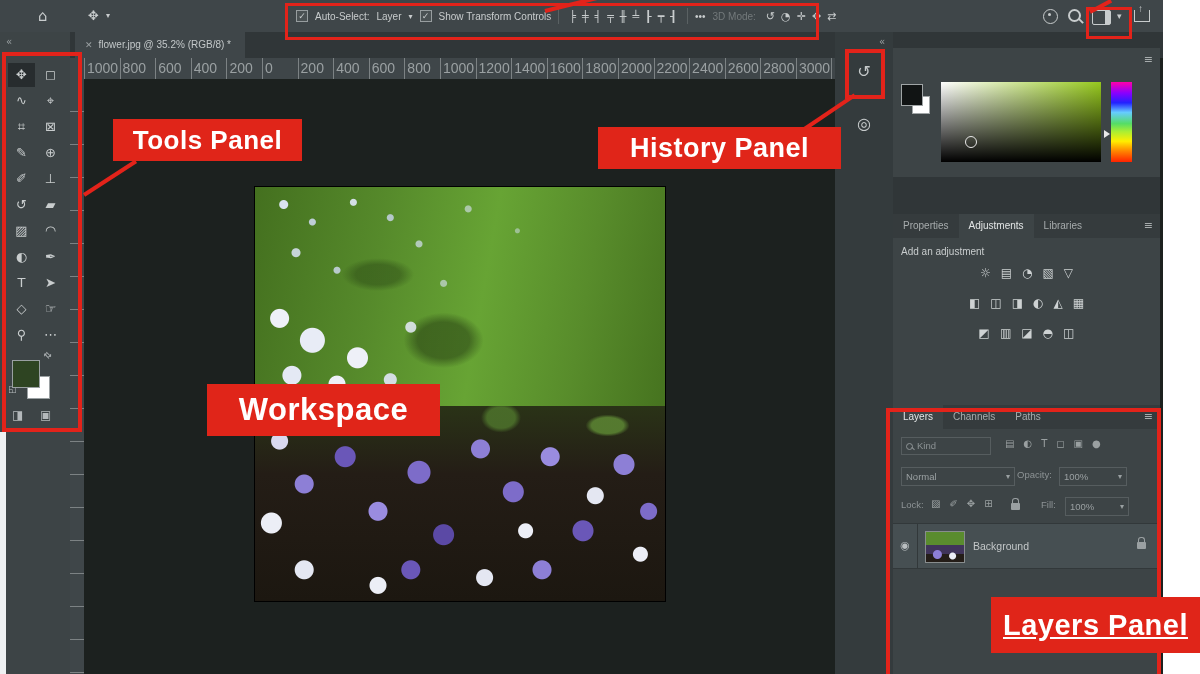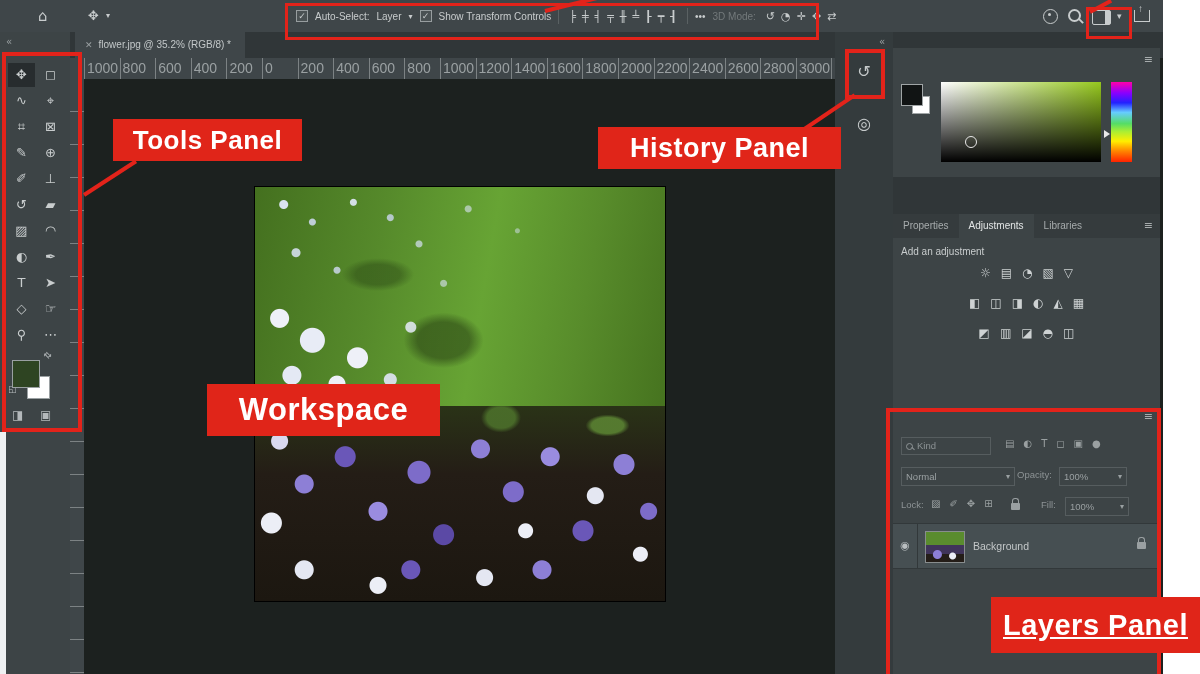--- a/index.html
+++ b/index.html
@@ -328,20 +328,25 @@
       <div class="adjrow icon" id="adjrow3">
           <span>◩</span>
           <span>▥</span>
           <span>◪</span>
           <span>◓</span>
           <span>◫</span>
         </div>
     </div>
 
     <div class="pgroup" id="g-layers">
+      <div class="ptabs">
+          <span class="ptab active">Layers</span>
+          <span class="ptab">Channels</span>
+          <span class="ptab">Paths</span>
+        </div>
       <span class="pmenu icon">≡</span>
 
       <div class="lrow" id="l-search">
         <div id="l-kindbox">
           <span class="magS"></span>
           <span>Kind</span>
         </div>
         <div id="l-filters" class="icon">
             <span>▤</span>
             <span>◐</span>

